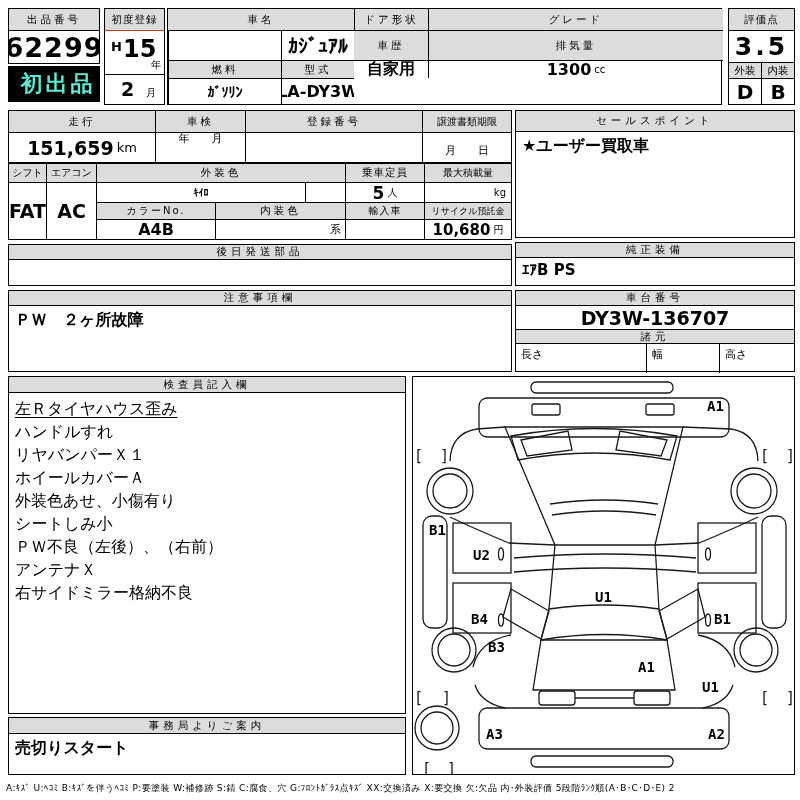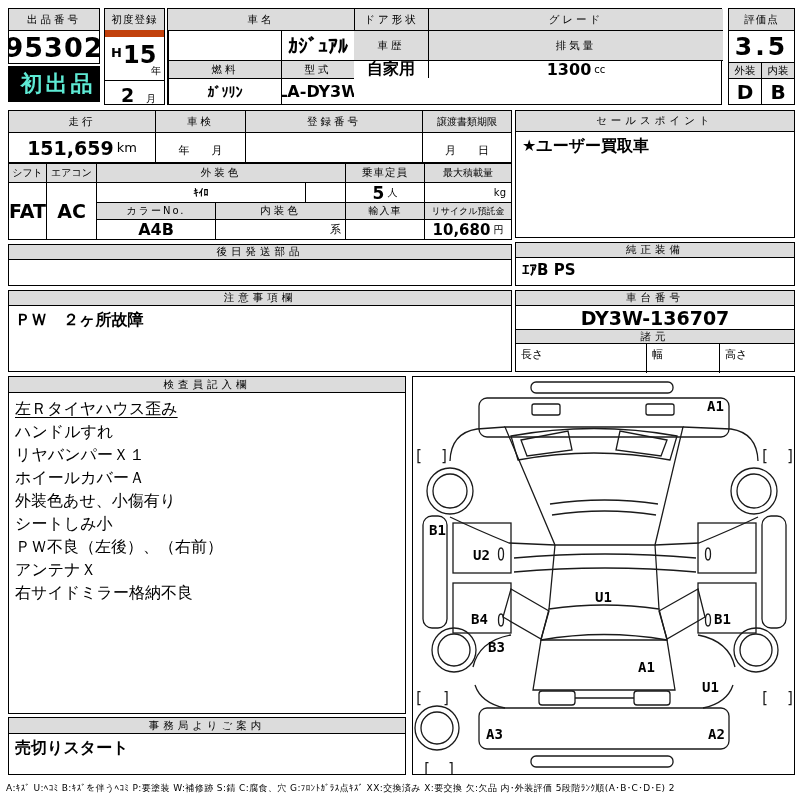--- a/index.html
+++ b/index.html
@@ -27,26 +27,26 @@
   .rel{position:relative;}
   .tiny{font-size:10px;font-weight:normal;}
 </style>
 </head>
 <body>
 
 <div class="sheet">
 
   <div class="box" style="left:8px;top:8px;width:92px;height:56px">
     <div class="hdr-cell" style="height:21px;border-bottom:1px solid #000">出品番号</div>
-    <div class="val-cell" style="height:32px;font-size:27px;letter-spacing:1px">95302</div>
+    <div class="val-cell" style="height:32px;font-size:27px;letter-spacing:1px">62299</div>
   </div>
   <div class="badge" style="left:8px;top:66px;width:92px;height:36px">初出品</div>
 
   <div class="box" style="left:104px;top:8px;width:61px;height:97px">
-    <div class="hdr-cell" style="height:21px;border-bottom:7px solid #c2410c;letter-spacing:1px">初度登録</div>
+    <div class="hdr-cell" style="height:21px;border-bottom:1px solid #c2410c;letter-spacing:1px">初度登録</div>
     <div class="rel" style="height:44px;border-bottom:1px solid #000;box-sizing:border-box">
       <span style="position:absolute;left:6px;top:8px;font-size:13px;font-weight:bold">H</span>
       <span style="position:absolute;left:18px;top:4px;font-size:24px;font-weight:bold">15</span>
       <span class="tiny" style="position:absolute;right:3px;bottom:2px">年</span>
     </div>
     <div class="rel" style="height:30px">
       <span style="position:absolute;left:16px;top:3px;font-size:19px;font-weight:bold">2</span>
       <span class="tiny" style="position:absolute;right:8px;bottom:5px">月</span>
     </div>
   </div>
@@ -81,21 +81,21 @@
 
   <div class="box grid" style="left:8px;top:110px;width:504px;height:53px;grid-template-columns:146px 90px 177px 89px;grid-template-rows:21px 30px">
     <div class="hdr-cell">走行</div>
     <div class="hdr-cell bl">車検</div>
     <div class="hdr-cell bl">登録番号</div>
     <div class="hdr-cell bl" style="letter-spacing:0;font-size:10px">譲渡書類期限</div>
     <div class="val-cell bt" style="font-size:19px">
       <span>151,659</span>
       <span class="unit" style="font-size:13px">km</span>
     </div>
-    <div class="val-cell bl bt" style="align-items:flex-end;padding-bottom:4px;font-weight:normal;font-size:11px">年　　月</div>
+    <div class="val-cell bl bt" style="align-items:flex-end;padding-bottom:16px;font-weight:normal;font-size:11px">年　　月</div>
     <div class="val-cell bl bt"></div>
     <div class="val-cell bl bt" style="align-items:flex-end;padding-bottom:4px;font-weight:normal;font-size:11px">月　　日</div>
   </div>
 
   <div class="box" style="left:515px;top:110px;width:280px;height:128px">
     <div class="sec-hdr" style="height:20px">セールスポイント</div>
     <div class="freeform">★ユーザー買取車</div>
   </div>
 
   <div class="box grid" style="left:8px;top:163px;width:504px;height:77px;grid-template-columns:37px 50px 119px 90px 40px 79px 87px;grid-template-rows:18px 20px 17px 20px">

